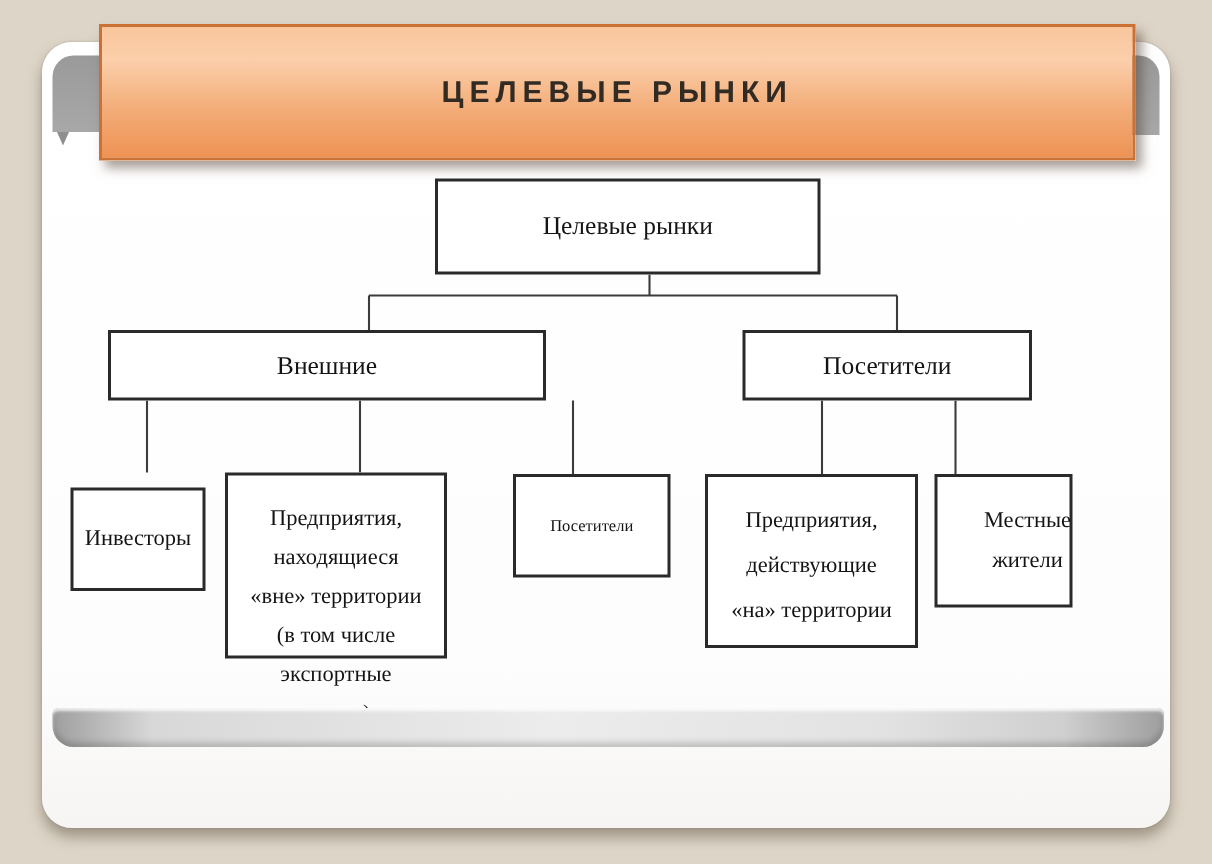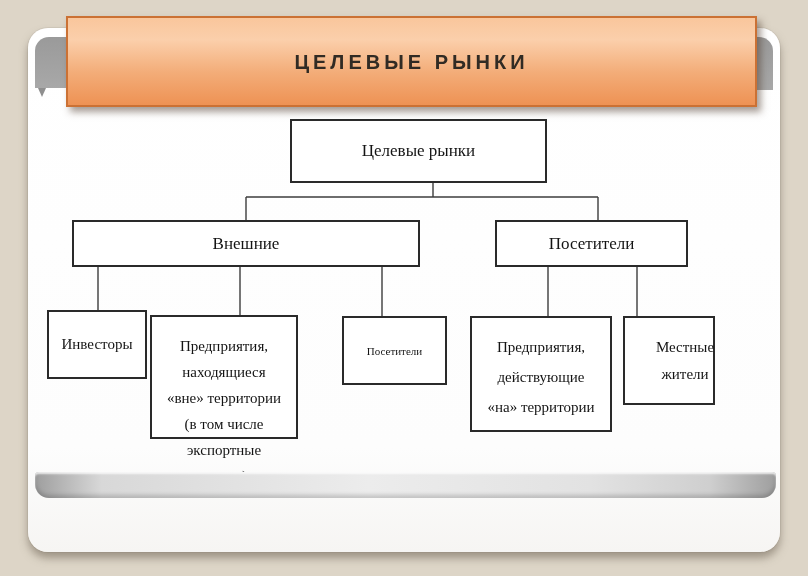--- a/index.html
+++ b/index.html
@@ -53,23 +53,23 @@
   
   .node{
     position:absolute;box-sizing:border-box;
     background:#fff;border:2px solid #2a2a2a;
     font-family:"Liberation Serif","DejaVu Serif",serif;
     color:#141414;text-align:center;
     display:flex;align-items:center;justify-content:center;
     white-space:pre-line;
   }
   .node-root{left:290px;top:119px;width:257px;height:64px;font-size:17px;}
-  .node-external{left:72px;top:220px;width:348px;height:47px;font-size:17px;}
+  .node-external{left:72px;top:220px;width:292px;height:47px;font-size:17px;}
   .node-internal{left:495px;top:220px;width:193px;height:47px;font-size:17px;}
-  .node-investors{left:47px;top:310px;width:100px;height:69px;font-size:15px;}
+  .node-investors{left:47px;top:325px;width:90px;height:69px;font-size:15px;}
   .node-ent-outside{left:150px;top:315px;width:148px;height:124px;font-size:15px;
     line-height:26px;align-items:flex-start;padding-top:16px;}
   .node-visitors{left:342px;top:316px;width:105px;height:69px;font-size:11px;}
   .node-ent-on{left:470px;top:316px;width:142px;height:116px;font-size:15px;
     line-height:30px;align-items:flex-start;padding-top:14px;}
   .node-residents{left:623px;top:316px;width:92px;height:89px;font-size:15px;line-height:27px;padding-left:32px;}
 
   .connectors{position:absolute;left:0;top:0;pointer-events:none;}
 
   

